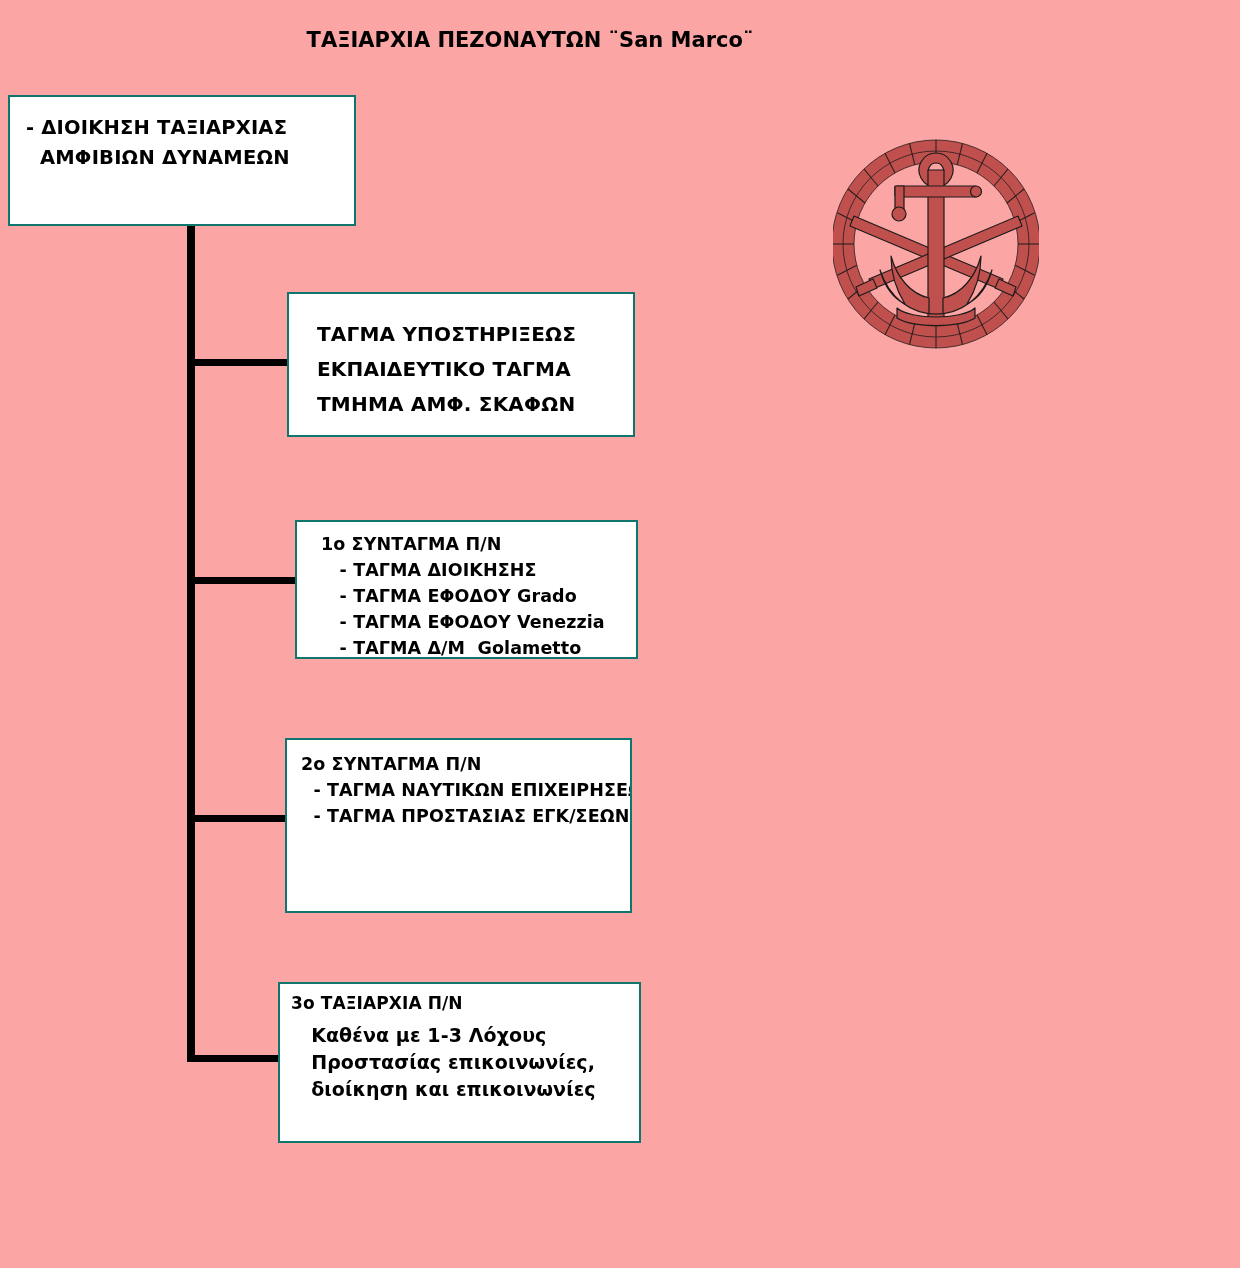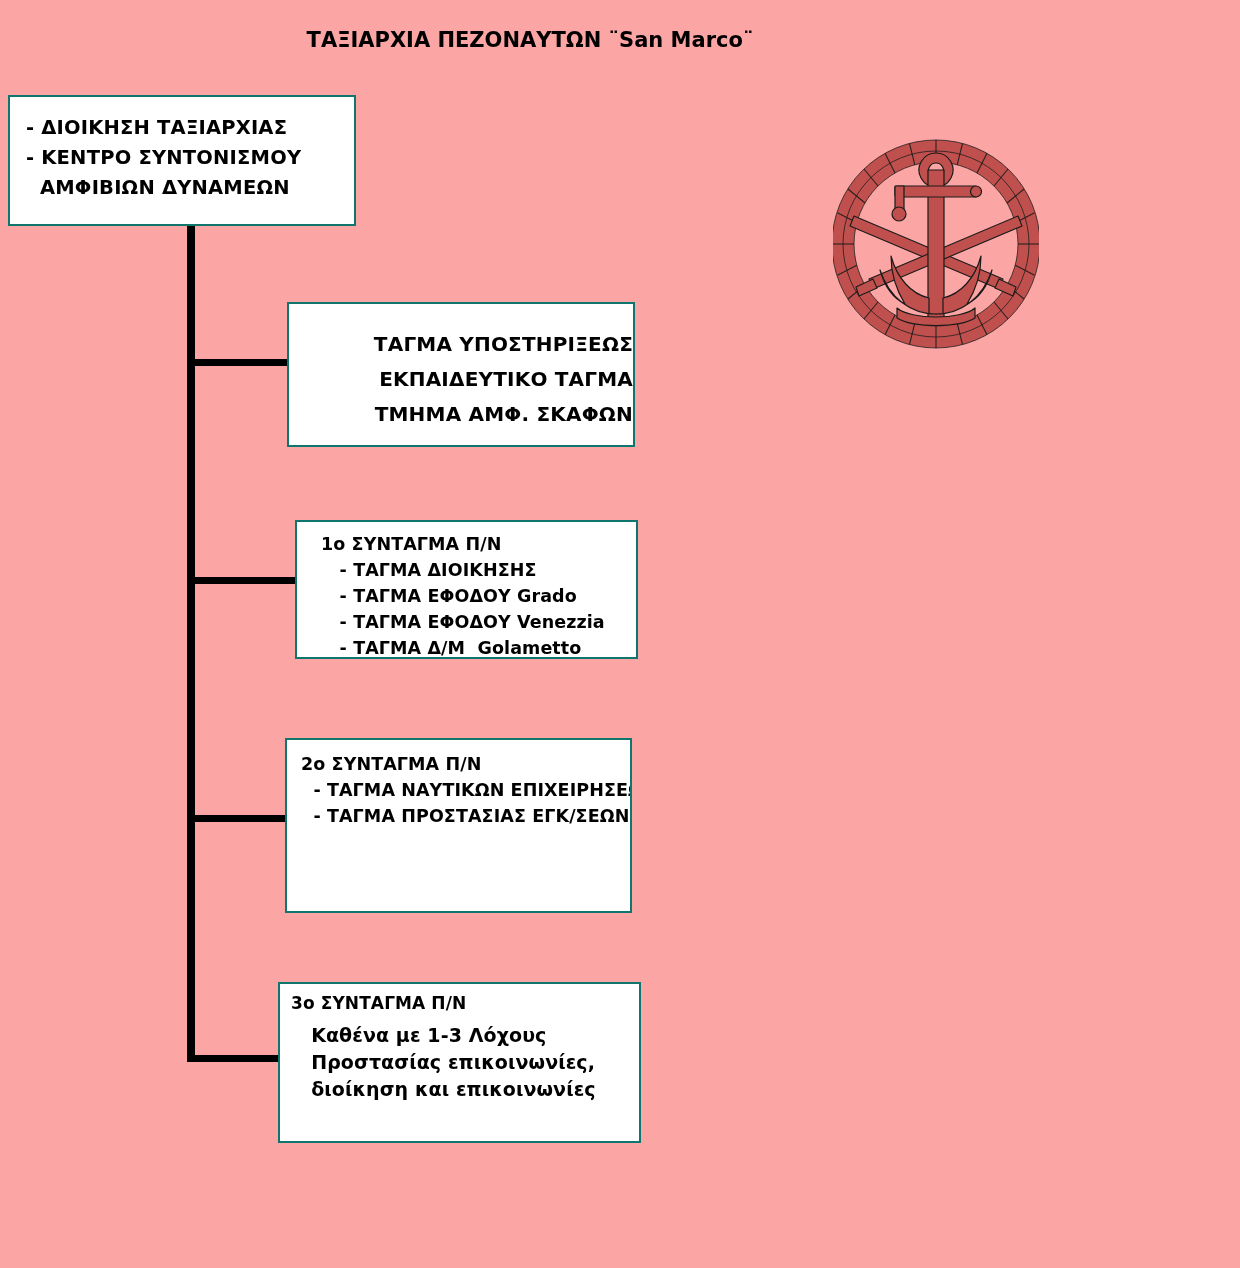--- a/index.html
+++ b/index.html
@@ -51,25 +51,24 @@
     padding: 16px 0 0 16px;
   }
   #node-hq .line {
     font-size: 19.5px;
     line-height: 30px;
     letter-spacing: 0.2px;
   }
   
   #node-support {
     left: 287px;
-    top: 302px;
+    top: 292px;
     width: 348px;
     height: 145px;
     padding: 23px 0 0 28px;
-    text-align: right;
   }
   #node-support .line {
     font-size: 20px;
     line-height: 35px;
     letter-spacing: 0.2px;
   }
   
   #node-reg1 {
     left: 295px;
     top: 520px;
@@ -142,21 +141,20 @@
   <div class="chart-title">ΤΑΞΙΑΡΧΙΑ ΠΕΖΟΝΑΥΤΩΝ ¨San Marco¨</div>
 
   <div class="conn" style="left:187px; top:226px; width:8px; height:836px;"></div>
   <div class="conn" style="left:187px; top:359px; width:104px; height:7px;"></div>
   <div class="conn" style="left:187px; top:577px; width:112px; height:7px;"></div>
   <div class="conn" style="left:187px; top:815px; width:102px; height:7px;"></div>
   <div class="conn" style="left:187px; top:1055px; width:95px; height:7px;"></div>
 
   <div class="node" id="node-hq">
     <div class="line">- ΔΙΟΙΚΗΣΗ ΤΑΞΙΑΡΧΙΑΣ</div>
-    <div class="line">- ΚΕΝΤΡΟ ΣΥΝΤΟΝΙΣΜΟΥ</div>
     <div class="line">  ΑΜΦΙΒΙΩΝ ΔΥΝΑΜΕΩΝ</div>
   </div>
 
   <div class="node" id="node-support">
     <div class="line">ΤΑΓΜΑ ΥΠΟΣΤΗΡΙΞΕΩΣ</div>
     <div class="line">ΕΚΠΑΙΔΕΥΤΙΚΟ ΤΑΓΜΑ</div>
     <div class="line">ΤΜΗΜΑ ΑΜΦ. ΣΚΑΦΩΝ</div>
   </div>
 
   <div class="node" id="node-reg1">
@@ -167,21 +165,21 @@
     <div class="line">   - ΤΑΓΜΑ Δ/Μ  Golametto</div>
   </div>
 
   <div class="node" id="node-reg2">
     <div class="line">2ο ΣΥΝΤΑΓΜΑ Π/Ν</div>
     <div class="line">  - ΤΑΓΜΑ ΝΑΥΤΙΚΩΝ ΕΠΙΧΕΙΡΗΣΕΩΝ</div>
     <div class="line">  - ΤΑΓΜΑ ΠΡΟΣΤΑΣΙΑΣ ΕΓΚ/ΣΕΩΝ</div>
   </div>
 
   <div class="node" id="node-reg3">
-    <div class="line">3ο ΣΥΝΤΑΓΜΑ Π/Ν</div>
+    <div class="line">3ο ΤΑΞΙΑΡΧΙΑ Π/Ν</div>
     <div class="spacer-line"></div>
     <div class="line sub">   Καθένα με 1-3 Λόχους</div>
     <div class="line sub">   Προστασίας επικοινωνίες,</div>
     <div class="line sub">   διοίκηση και επικοινωνίες</div>
   </div>
 
   <div id="emblem">
     <svg viewBox="0 0 206 212" xmlns="http://www.w3.org/2000/svg">
       <g>
 

